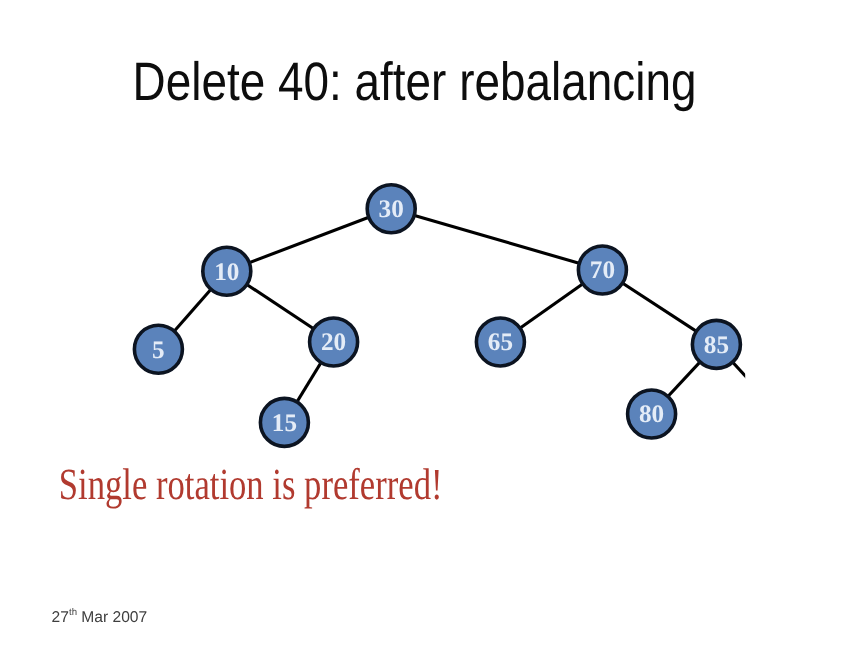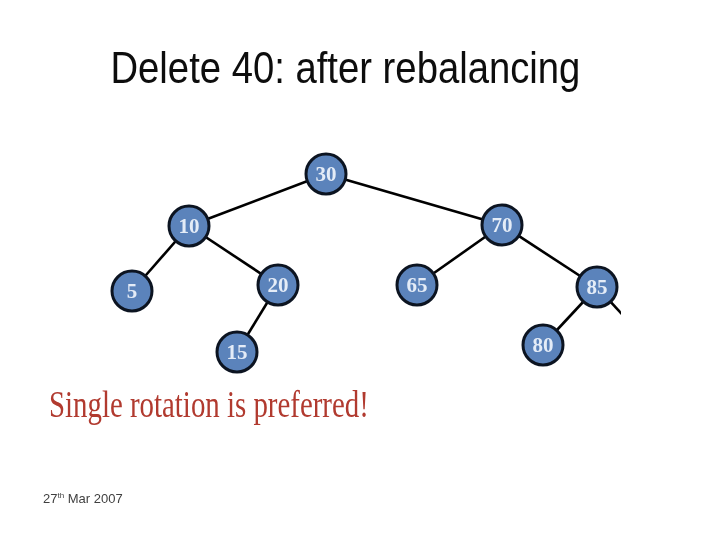--- a/index.html
+++ b/index.html
@@ -68,21 +68,21 @@
     font-family: "Liberation Serif", serif;
     font-size: 37px;
     line-height: 1;
     white-space: nowrap;
     color: var(--note-text, #b13a2f);
     transform: scaleX(0.78);
     transform-origin: 0 0;
   }
   .footer {
     position: absolute;
-    top: 492px;
+    top: 507px;
     left: 43px;
     font-family: "Liberation Sans", sans-serif;
     font-size: 13px;
     line-height: 1;
     color: var(--footer-text, #3f3f3f);
     white-space: pre;
   }
   .footer sup {
     font-size: 8px;
     vertical-align: super;

